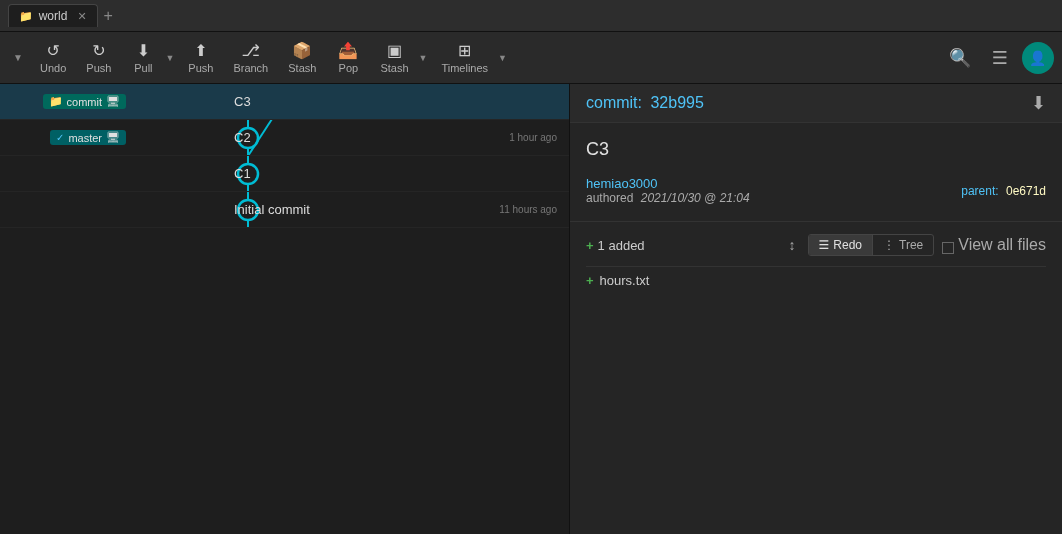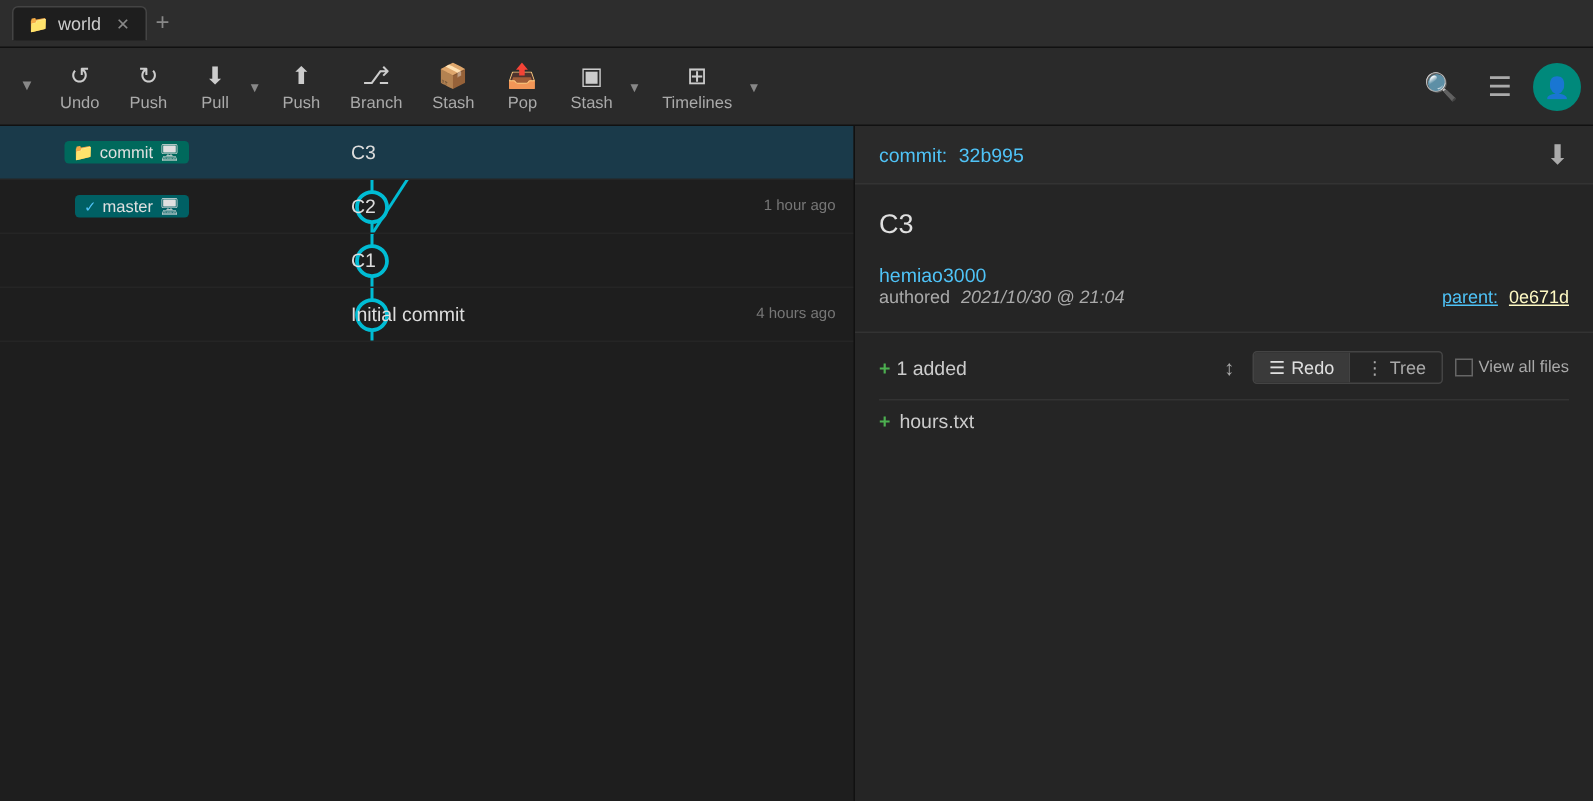--- a/index.html
+++ b/index.html
@@ -208,21 +208,21 @@
     
     .commit-header {
       display: flex;
       align-items: center;
       justify-content: space-between;
       padding: 8px 16px;
       background: #2a2a2a;
       border-bottom: 1px solid #333;
     }
     .commit-hash {
-      font-size: 13px;
+      font-size: 16px;
       color: #aaa;
     }
     .commit-hash span { color: #4fc3f7; }
     .download-btn {
       background: none;
       border: none;
       color: #aaa;
       font-size: 18px;
       cursor: pointer;
     }
@@ -233,27 +233,27 @@
       border-bottom: 1px solid #333;
     }
     .commit-title {
       font-size: 18px;
       color: #e0e0e0;
       margin-bottom: 16px;
     }
     .commit-meta {
       display: flex;
       justify-content: space-between;
-      align-items: flex-end;
+      align-items: center;
       margin-top: 13px;
     }
     .commit-author { color: #aaa; font-size: 12px; }
     .commit-author .name { color: #4fc3f7; font-size: 13px; }
     .commit-parent { font-size: 12px; color: #aaa; }
-    .commit-parent span { color: #4fc3f7; text-decoration: underline; }
+    .commit-parent span { color: #4fc3f7; }
 
     
     .files-section {
       padding: 12px 16px;
     }
     .files-header {
       display: flex;
       align-items: center;
       justify-content: space-between;
       margin-bottom: 10px;
@@ -301,21 +301,21 @@
       background: #3a3a3a;
       color: #e0e0e0;
     }
     .view-btn + .view-btn {
       border-left: 1px solid #444;
     }
     .view-all-label {
       display: flex;
       align-items: flex-end;
       gap: 4px;
-      font-size: 11px;
+      font-size: 16px;
       color: #aaa;
       cursor: pointer;
     }
     .checkbox {
       width: 12px;
       height: 12px;
       border: 1px solid #666;
       background: none;
       display: inline-block;
     }
@@ -493,21 +493,21 @@
           <span class="commit-msg">C1</span>
           <span class="commit-time"></span>
         </div>
       </div>
 
       <div class="commit-row" style="z-index:2;position:relative;">
         <div class="branch-area"></div>
         <div class="graph-area" style="width:100px;"></div>
         <div class="commit-info">
           <span class="commit-msg">Initial commit</span>
-          <span class="commit-time">4 hours ago</span>
+          <span class="commit-time">11 hours ago</span>
         </div>
       </div>
     </div>
   </div>
 
   <div class="right-panel">
 
     <div class="commit-header">
       <span class="commit-hash">
         <span>commit:</span>

